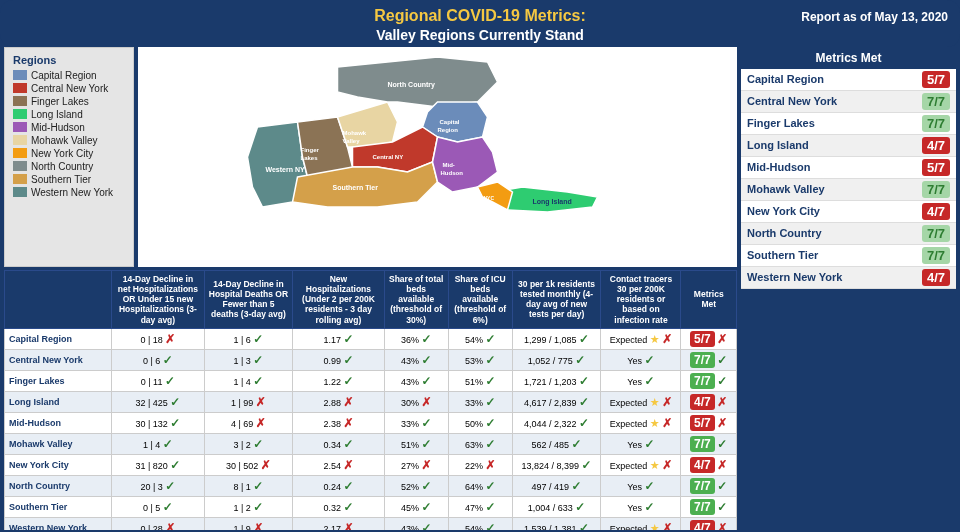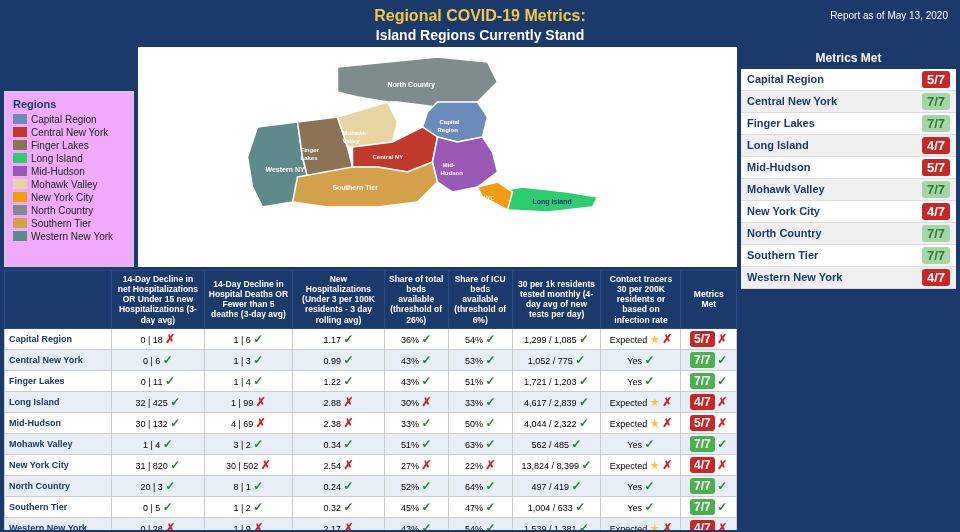--- a/index.html
+++ b/index.html
@@ -29,21 +29,22 @@
       color: #f5c842;
       font-size: 16px;
       font-weight: bold;
       line-height: 1.3;
     }
     .report-date {
       position: absolute;
       right: 12px;
       top: 10px;
       color: white;
-      font-size: 10px;
+      font-size: 12px;
+      font-weight: bold;
     }
     .main-content {
       display: flex;
       flex: 1;
       gap: 0;
       padding: 0 4px 2px;
       overflow: hidden;
     }
     .left-panel {
       display: flex;
@@ -52,26 +53,25 @@
       gap: 3px;
       overflow: hidden;
     }
     .map-legend-row {
       display: flex;
       gap: 4px;
       height: 220px;
       overflow: hidden;
     }
     .legend-box {
-      background: #f0abfc;
+      background: #e5e5e5;
       border: 1px solid #ccc;
       padding: 6px 8px;
       width: 130px;
       flex-shrink: 0;
-      margin-top: 44px;
     }
     .legend-title {
       font-weight: bold;
       font-size: 11px;
       margin-bottom: 4px;
       color: #1a3a6b;
     }
     .legend-item {
       display: flex;
       align-items: center;
@@ -194,21 +194,21 @@
     .badge-red { background: #c62828; color: white; }
     .header-subtitle { color: white; font-size: 14px; font-weight: bold; }
   </style>
 </head>
 <body>
 
 <div class="outer">
 
   <div class="header">
     <div class="header-title">Regional COVID-19 Metrics:</div>
-    <div class="header-subtitle">Island Regions Currently Stand</div>
+    <div class="header-subtitle">Valley Regions Currently Stand</div>
     <div class="report-date">Report as of May 13, 2020</div>
   </div>
 
   <div class="main-content">
     <div class="left-panel">
 
       <div class="map-legend-row">
 
         <div class="legend-box">
           <div class="legend-title">Regions</div>
@@ -297,22 +297,22 @@
         </div>
       </div>
 
       <div class="data-table-container">
         <table class="data-table">
           <thead>
             <tr>
               <th style="width:85px;"></th>
               <th style="width:75px;">14-Day Decline in net Hospitalizations OR Under 15 new Hospitalizations (3-day avg)</th>
               <th style="width:72px;">14-Day Decline in Hospital Deaths OR Fewer than 5 deaths (3-day avg)</th>
-              <th style="width:62px;">New Hospitalizations (Under 3 per 100K residents - 3 day rolling avg)</th>
-              <th style="width:52px;">Share of total beds available (threshold of 26%)</th>
+              <th style="width:62px;">New Hospitalizations (Under 2 per 200K residents - 3 day rolling avg)</th>
+              <th style="width:52px;">Share of total beds available (threshold of 30%)</th>
               <th style="width:52px;">Share of ICU beds available (threshold of 6%)</th>
               <th style="width:72px;">30 per 1k residents tested monthly (4-day avg of new tests per day)</th>
               <th style="width:65px;">Contact tracers 30 per 200K residents or based on infection rate</th>
               <th style="width:45px;">Metrics Met</th>
             </tr>
           </thead>
           <tbody id="data-table-body">
           <tr>
     <td class="row-label">Capital Region</td>
     <td>0 | 18 <span class="cross">✗</span></td>

